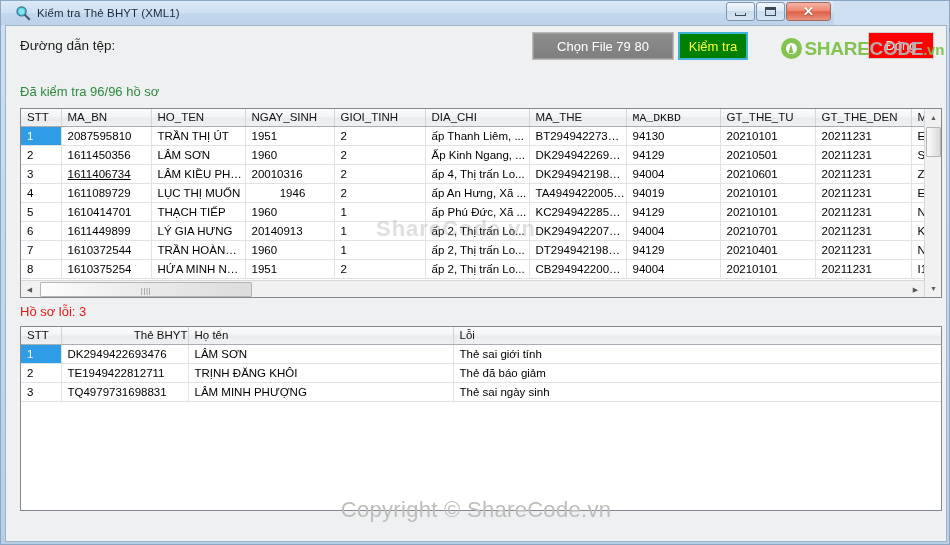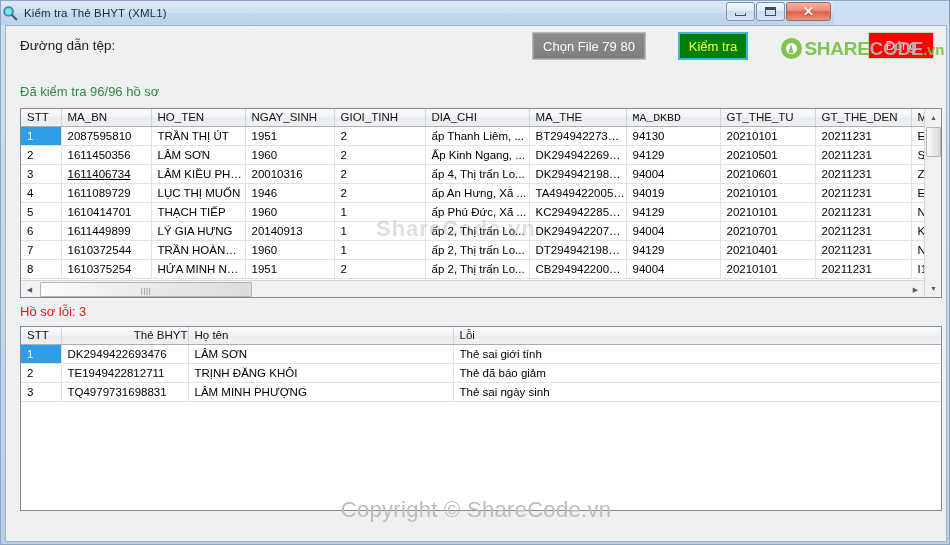--- a/index.html
+++ b/index.html
@@ -23,21 +23,21 @@
   }
 
   
   .titlebar {
     position: absolute;
     left: 0; top: 0;
     width: 833px; height: 24px;
     background: linear-gradient(to bottom, #dce9f7 0%, #cfe0f2 48%, #c3d7ee 52%, #bdd3ea 100%);
     display: flex;
     align-items: center;
-    padding-left: 1px;
+    padding-left: 14px;
   }
   .title-icon {
     width: 16px; height: 16px;
     position: relative;
     flex: 0 0 auto;
     margin-right: 6px;
   }
   .title-text {
     font-size: 11.5px;
     color: #1c2b3a;
@@ -126,21 +126,21 @@
     position: absolute;
     font-size: 13px;
     display: flex;
     align-items: center;
     justify-content: center;
     cursor: default;
     white-space: nowrap;
   }
   .btn-choose {
     left: 526px; top: 6px;
-    width: 114px; height: 28px;
+    width: 142px; height: 28px;
     background: linear-gradient(to bottom, #8d8d8d 0%, #7e7e7e 100%);
     border: 1px solid #b9b9b9;
     box-shadow: inset 0 0 0 1px #9d9d9d;
     color: #ffffff;
   }
   .btn-check {
     left: 672px; top: 6px;
     width: 70px; height: 28px;
     background: #008000;
     border: 2px solid #3fb3d8;
@@ -426,21 +426,21 @@
                 <td style="width: 97px;">DK29494219846...</td>
                 <td style="width: 94px;">94004</td>
                 <td style="width: 95px;">20210601</td>
                 <td style="width: 96px;">20211231</td>
                 <td style="width: 28px;">Z34</td>
               </tr>
               <tr>
                 <td style="width: 40px;">4</td>
                 <td style="width: 90px;">1611089729</td>
                 <td style="width: 94px;">LỤC THỊ MUỐN</td>
-                <td style="width: 89px;">1946</td>
+                <td style="width: 89px; text-align: center;">1946</td>
                 <td style="width: 91px;">2</td>
                 <td style="width: 104px;">ấp An Hưng, Xã ...</td>
                 <td style="width: 97px;">TA4949422005479</td>
                 <td style="width: 94px;">94019</td>
                 <td style="width: 95px;">20210101</td>
                 <td style="width: 96px;">20211231</td>
                 <td style="width: 28px;">E88</td>
               </tr>
               <tr>
                 <td style="width: 40px;">5</td>

